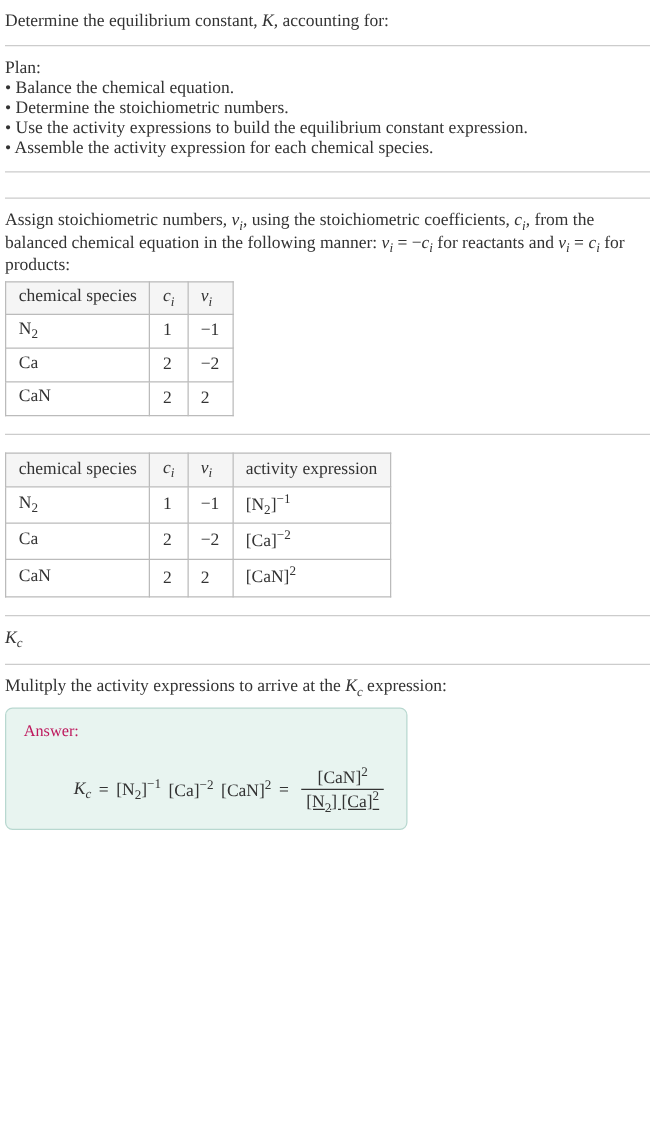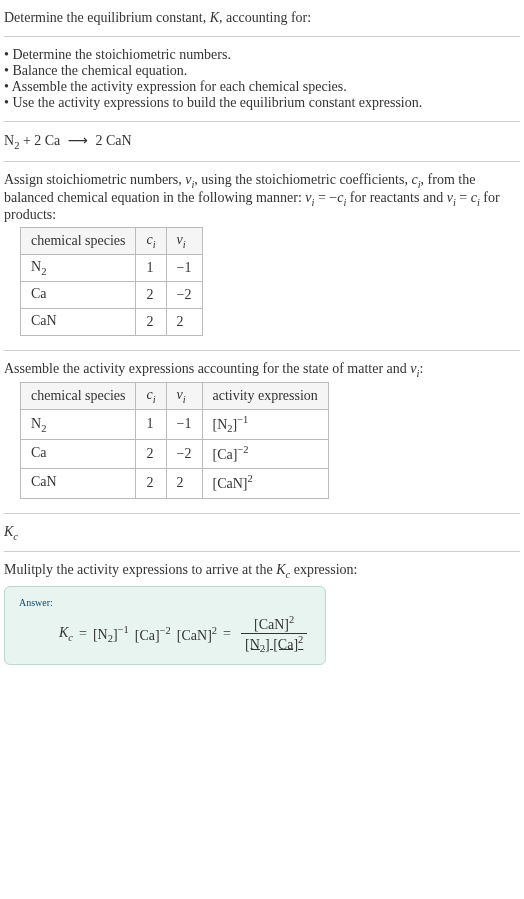--- a/index.html
+++ b/index.html
@@ -27,44 +27,44 @@
   }
   sup {
     font-size: 0.75em;
   }
   .arrow {
     display: inline-block;
     margin: 0 4px;
   }
   table.data {
     border-collapse: collapse;
-    margin: 4px 16px;
+    margin: 4px 0;
     padding-left: 36px;
   }
   table.data th, table.data td {
     border: 1px solid #bbb;
     padding: 4px 10px;
     text-align: left;
     font-weight: normal;
   }
   table.data th {
     background: #f5f5f5;
   }
   .answer-box {
     background: #e8f4f0;
     border: 1px solid #b8d8d0;
     border-radius: 6px;
     padding: 10px 14px;
     margin: 6px 0;
     display: inline-block;
   }
   .answer-label {
-    color: #0c4a6e;
-    font-size: 10px;
-    margin-bottom: 6px;
+    color: #be185d;
+    font-size: 13px;
+    margin-bottom: 20px;
   }
   .ital {
     font-style: italic;
   }
   .centered-eq {
     display: inline-flex;
     align-items: center;
     gap: 6px;
   }
   .frac {
@@ -92,32 +92,30 @@
 
 <div class="section">
   <div>
     <span>Determine the equilibrium constant, </span><span class="ital">K</span><span>, accounting for:</span>
   </div>
 </div>
 
 <hr>
 
 <div class="section">
+  <div>Plan:</div>
+  <div>• Balance the chemical equation.</div>
   <div>• Determine the stoichiometric numbers.</div>
-  <div>• Balance the chemical equation.</div>
+  <div>• Use the activity expressions to build the equilibrium constant expression.</div>
   <div>• Assemble the activity expression for each chemical species.</div>
-  <div>• Use the activity expressions to build the equilibrium constant expression.</div>
-</div>
-
-<hr>
-
-<div class="section">
-  <div class="equation">
-    <span><span>N</span><sub>2</sub></span><span> + 2 Ca </span><span class="arrow">⟶</span><span> 2 CaN</span>
-  </div>
+</div>
+
+<hr>
+
+<div class="section">
 </div>
 
 <hr>
 
 <div class="section">
   <div>
     <span>Assign stoichiometric numbers, </span><span class="ital"><span>ν</span><sub>i</sub></span><span>, using the stoichiometric coefficients, </span><span class="ital"><span>c</span><sub>i</sub></span><span>, from the balanced chemical equation in the following manner: </span><span class="ital"><span>ν</span><sub>i</sub></span><span> = −</span><span class="ital"><span>c</span><sub>i</sub></span><span> for reactants and </span><span class="ital"><span>ν</span><sub>i</sub></span><span> = </span><span class="ital"><span>c</span><sub>i</sub></span><span> for products:</span>
   </div>
   <table class="data">
     <tbody>
@@ -141,23 +139,20 @@
       <td>2</td>
       <td>2</td>
     </tr>
   </tbody>
     </table>
 </div>
 
 <hr>
 
 <div class="section">
-  <div>
-    <span>Assemble the activity expressions accounting for the state of matter and </span><span class="ital"><span>ν</span><sub>i</sub></span><span>:</span>
-  </div>
   <table class="data">
     <tbody>
         <tr>
       <th>chemical species</th>
       <th><span class="ital"><span>c</span><sub>i</sub></span></th>
       <th><span class="ital"><span>ν</span><sub>i</sub></span></th>
       <th>activity expression</th>
     </tr>
     <tr>
       <td><span>N</span><sub>2</sub></td>

